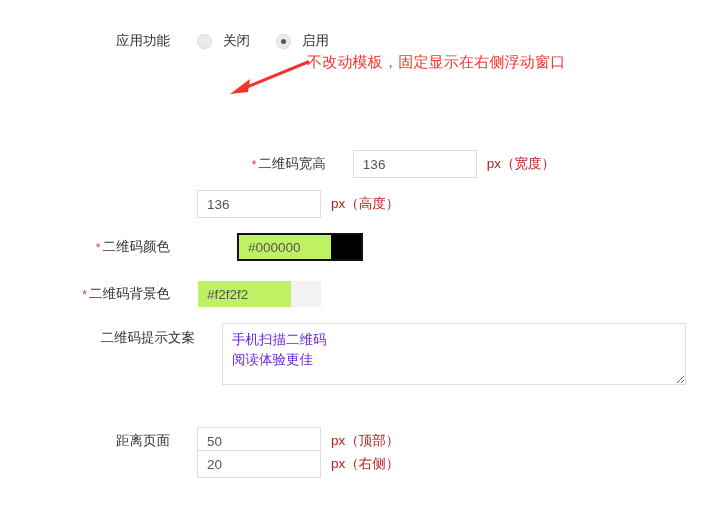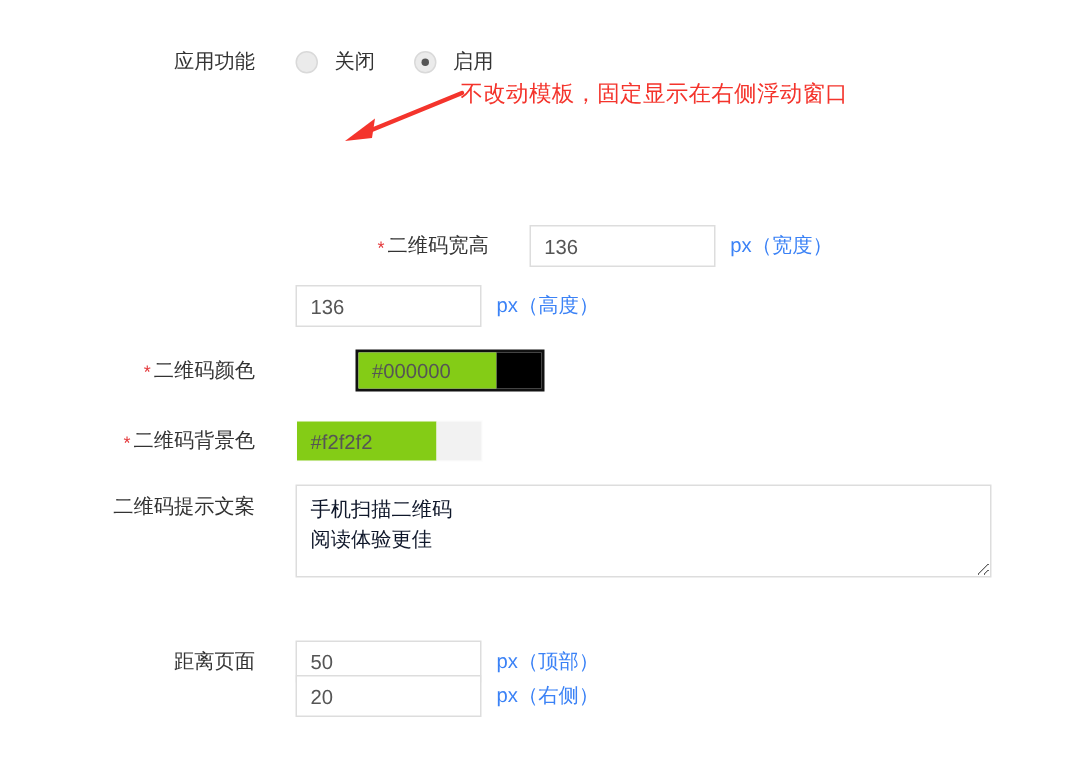--- a/index.html
+++ b/index.html
@@ -102,21 +102,21 @@
     font-size: 13.5px;
     padding: 0 9px;
     margin-left: 27px;
     outline: none;
     border-radius: 0;
   }
 
   .unit {
     margin-left: 10px;
     font-size: 13.5px;
-    color: #3b82f6;
+    color: #b91c1c;
     white-space: nowrap;
   }
 
   
   .color-field {
     margin-left: 27px;
     display: flex;
     align-items: stretch;
     height: 28px;
     box-sizing: border-box;
@@ -126,21 +126,21 @@
   }
   .color-field.plain {
     border: 1px solid #fdfdfd;
   }
   .color-input {
     width: 92px;
     height: 100%;
     box-sizing: border-box;
     border: none;
     outline: none;
-    background: #84cc16;
+    background: #bef264;
     color: #555555;
     font-family: "Liberation Sans", "DejaVu Sans", sans-serif;
     font-size: 13.5px;
     padding: 0 9px;
   }
   .color-field.plain .color-input {
     width: 93px;
   }
   .color-swatch {
     width: 30px;
@@ -148,32 +148,33 @@
     flex: none;
   }
 
   
   .textarea-row {
     position: absolute;
     left: 0;
     width: 711px;
     display: flex;
     align-items: flex-start;
+    justify-content: center;
   }
   .textarea-row .label {
     padding-top: 6px;
   }
   .ta {
     margin-left: 27px;
     width: 464px;
     height: 62px;
     box-sizing: border-box;
     border: 1px solid #dddddd;
     background: #ffffff;
-    color: #0f172a;
+    color: #6d28d9;
     font-family: "Liberation Sans", "DejaVu Sans", sans-serif;
     font-size: 13.5px;
     line-height: 20px;
     padding: 6px 9px;
     resize: vertical;
     outline: none;
     overflow: hidden;
   }
 
   

